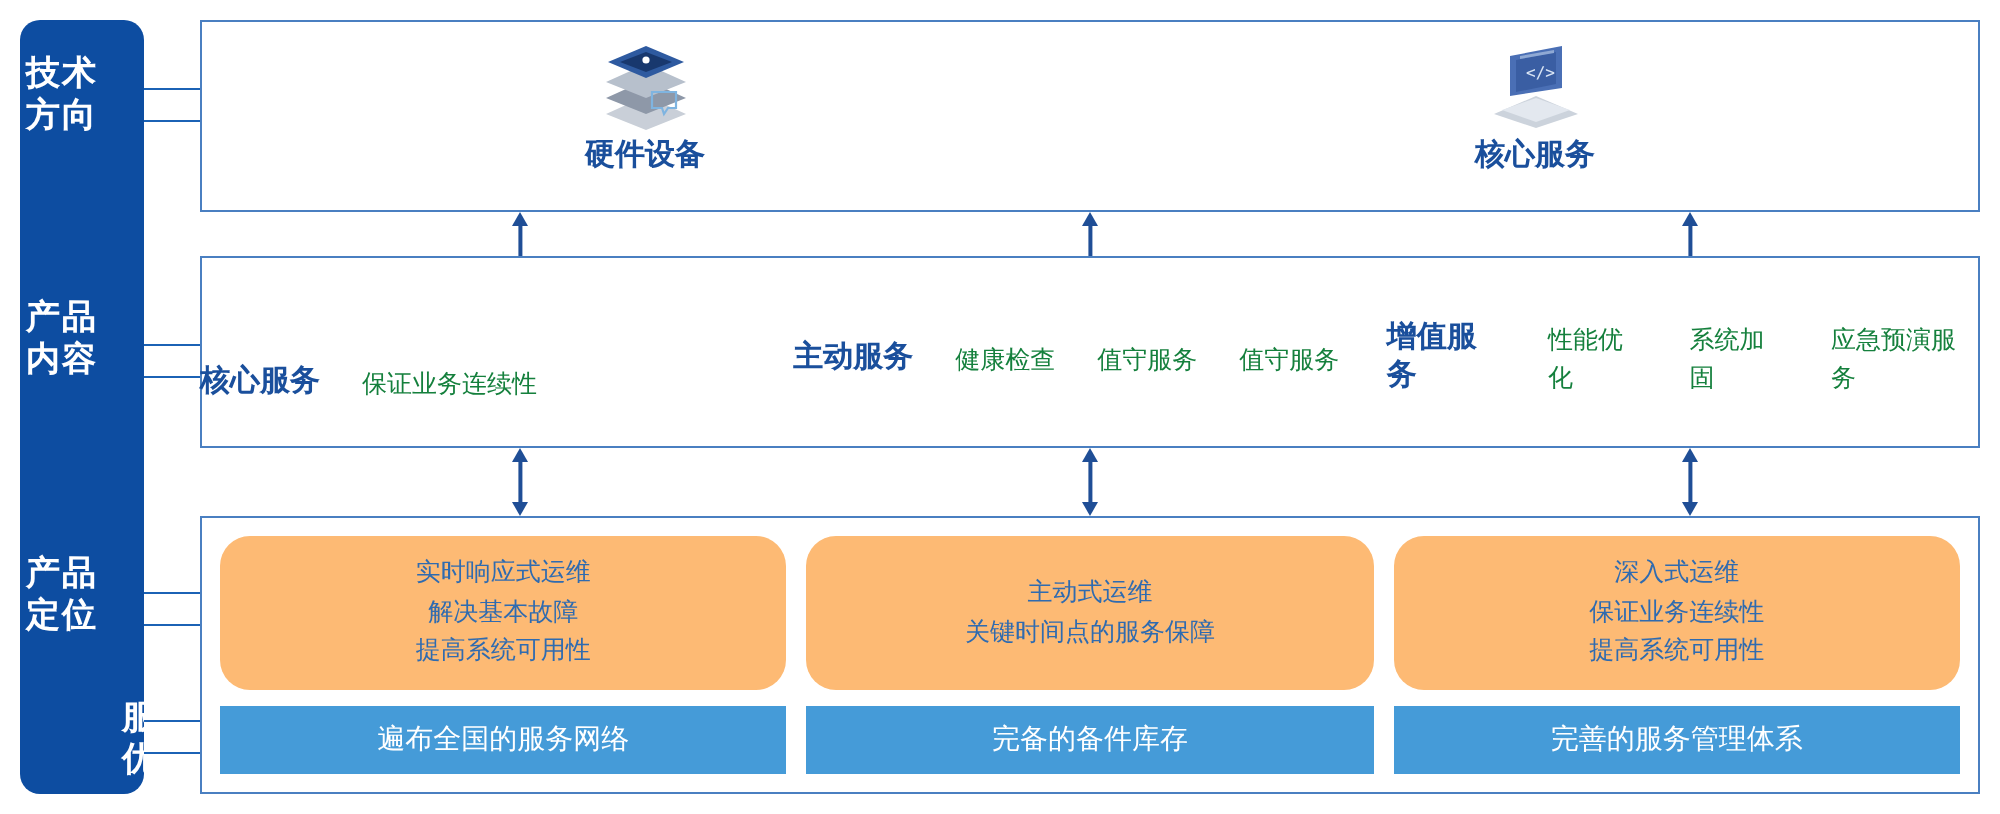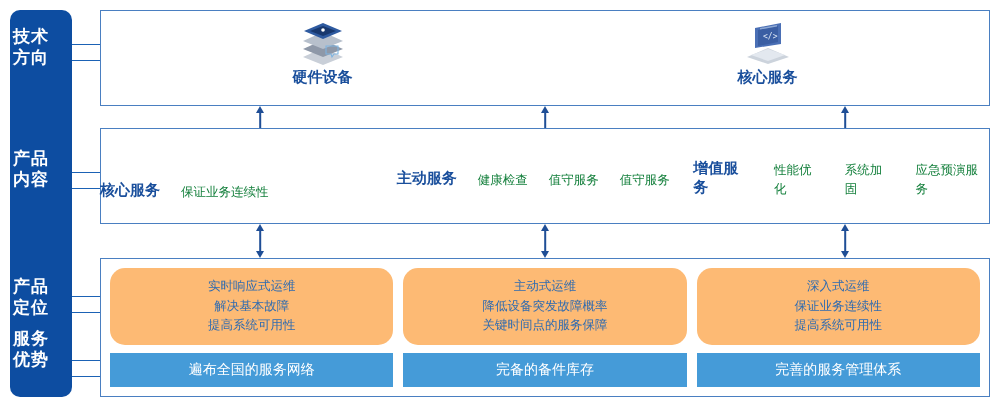--- a/index.html
+++ b/index.html
@@ -22,21 +22,21 @@
   .rail-label{
     color:#ffffff;font-weight:bold;font-size:17px;line-height:1.25;
     text-align:center;letter-spacing:1px;
     position:absolute;left:0;width:62px;
     font-style:normal;
   }
   .rail-label span{display:block;}
   #rail-tech{top:26px;}
   #rail-content{top:148px;}
   #rail-position{top:276px;}
-  #rail-advantage{top:328px;}
+  #rail-advantage{top:348px;padding-left:48px;}
 
   
   .stub{position:absolute;height:1px;background:#1b62b5;}
 
   
   .rowbox{
     position:absolute;
     border:1px solid #4a7fc1;
     background:#ffffff;
     box-sizing:border-box;
@@ -224,21 +224,20 @@
         <div class="grey-line">实时响应式运维</div>
         <div class="grey-line">解决基本故障</div>
         <div class="grey-line">提高系统可用性</div>
       </div>
       <div class="blue-bar">遍布全国的服务网络</div>
     </div>
 
     <div class="bottom-col">
       <div class="grey-card">
         <div class="grey-line">主动式运维</div>
-        <div class="grey-line">降低设备突发故障概率</div>
         <div class="grey-line">关键时间点的服务保障</div>
       </div>
       <div class="blue-bar">完备的备件库存</div>
     </div>
 
     <div class="bottom-col">
       <div class="grey-card">
         <div class="grey-line">深入式运维</div>
         <div class="grey-line">保证业务连续性</div>
         <div class="grey-line">提高系统可用性</div>

